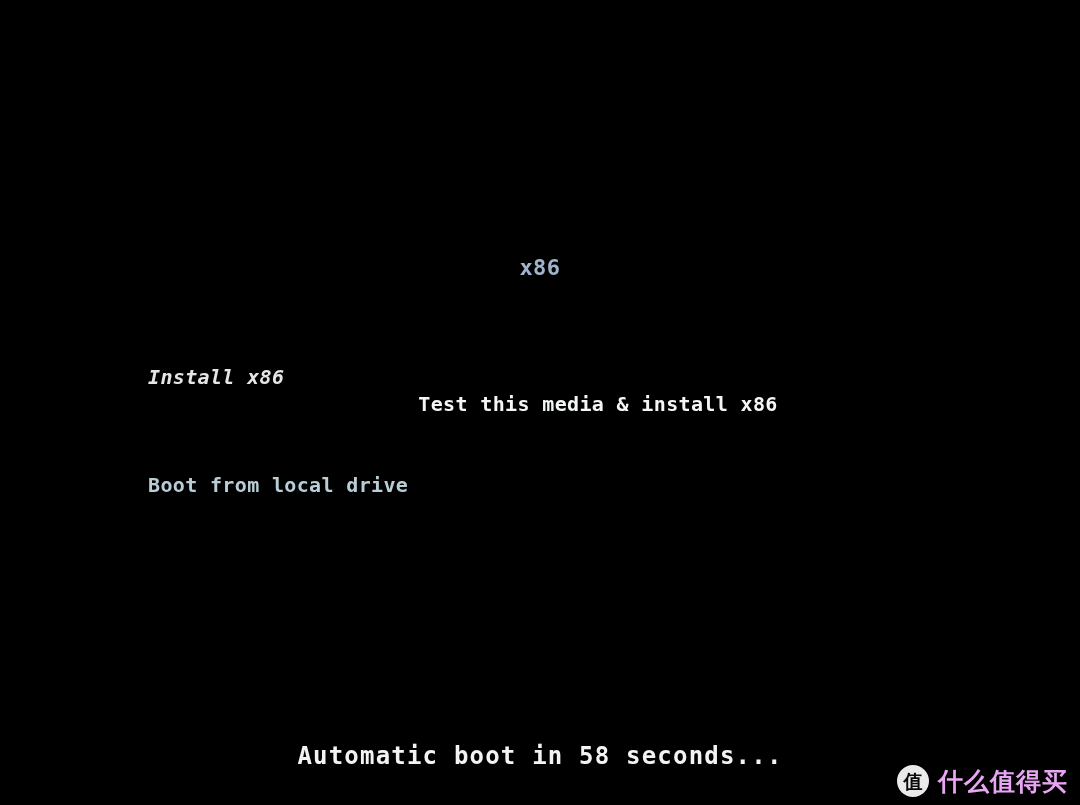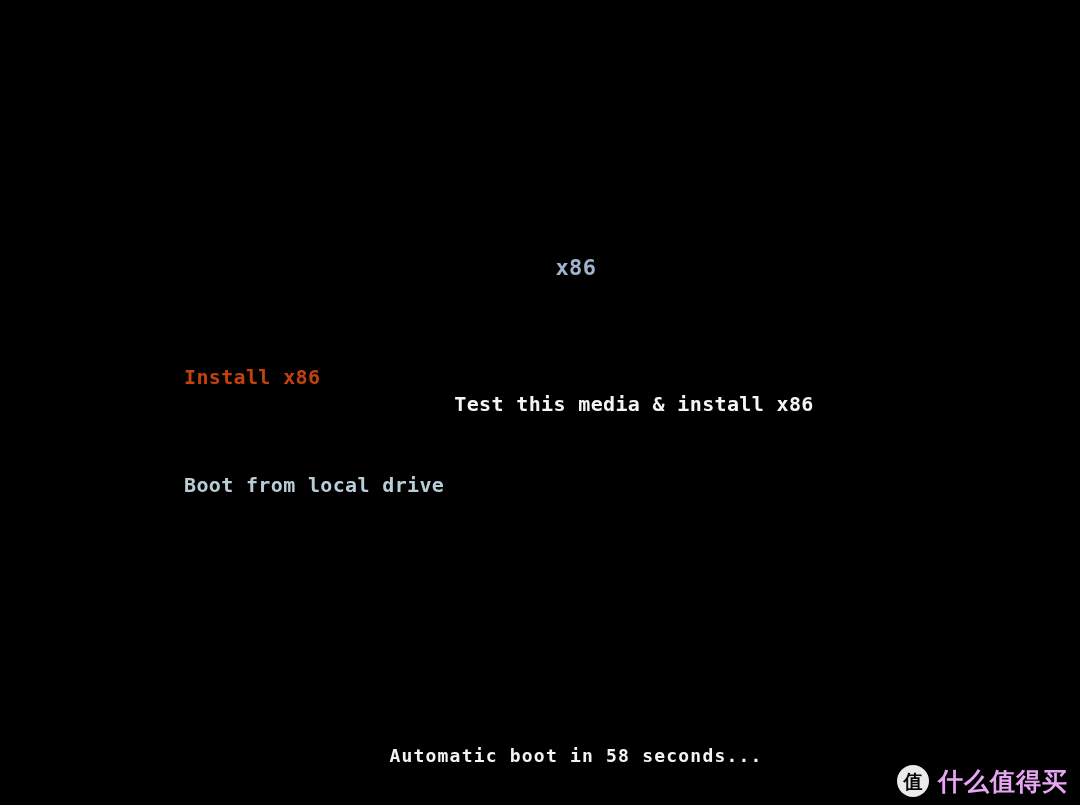--- a/index.html
+++ b/index.html
@@ -14,21 +14,20 @@
     overflow: hidden;
     font-family: "DejaVu Sans Mono", "Liberation Mono", monospace;
     background: #000000;
     -webkit-font-smoothing: none;
   }
 
   #screen {
     position: absolute;
     inset: 0;
     background: #000000;
-    margin-left: 36px;
   }
 
   
   .boot-title {
     position: absolute;
     top: 255px;
     left: 0;
     width: 1080px;
     text-align: center;
     font-size: 22px;
@@ -52,39 +51,40 @@
     height: 27px;
     letter-spacing: 0.35px;
     white-space: pre;
     color: #b9cdd6;
     font-weight: 700;
   }
   .menu-line.spacer {
     color: transparent;
   }
   .menu-line.dim {
-    color: #c2410c;
+    color: #e5e5e5;
+    font-style: italic;
   }
   .menu-line.highlight {
     color: #f4f6f6;
     text-align: center;
   }
   .menu-line.hint {
     color: #4c63a4;
     padding-left: 12px;
   }
 
   
   .countdown {
     position: absolute;
     left: 0;
     top: 742px;
     width: 1080px;
     text-align: center;
-    font-size: 18px;
+    font-size: 24px;
     line-height: 28px;
     letter-spacing: 1.2px;
     color: #f2f4f4;
     font-weight: 700;
     white-space: pre;
   }
 
   
   .watermark {
     position: absolute;

